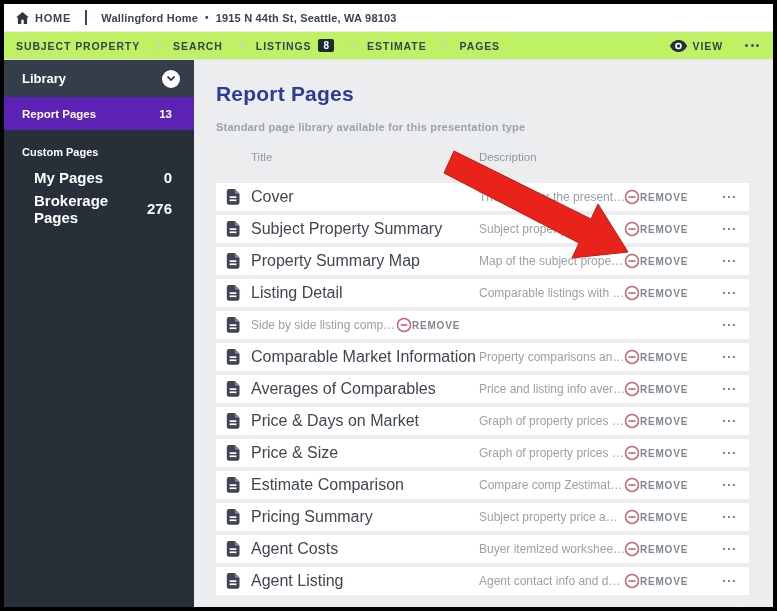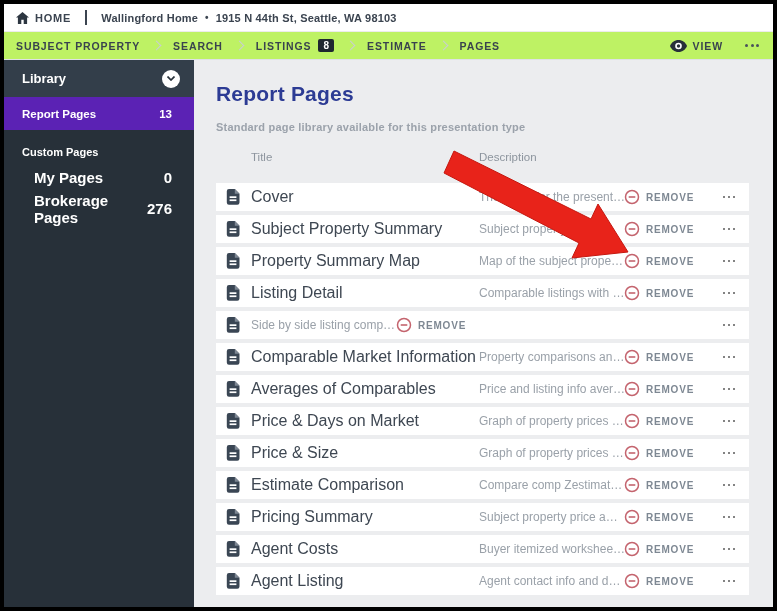--- a/index.html
+++ b/index.html
@@ -88,21 +88,21 @@
   .table-head .th-title { flex:0 0 228px; margin-left:25px; }
   .table-head .th-desc  { flex:0 0 145px; }
   .tbody { margin-top:19px; }
   .trow {
     background:#fff; height:28px; margin-bottom:4px;
     display:flex; align-items:center; padding:0 14px 0 10px;
   }
   .doc-icon { flex:0 0 14px; height:16px; margin-right:11px; display:flex; }
   .cell-title { flex:0 0 228px; font-size:16px; color:#3e4752; white-space:nowrap; overflow:hidden; }
   .cell-desc  { flex:0 0 145px; font-size:12px; color:#9aa1a9; white-space:nowrap; overflow:hidden; }
-  .remove-btn { display:flex; align-items:center; gap:6px; cursor:pointer; }
+  .remove-btn { display:flex; align-items:center; cursor:pointer; }
   .remove-icon { color:var(--remove_red); display:flex; }
   .remove-label { font-size:10px; font-weight:700; color:#7e8893; letter-spacing:0.8px; }
   .trow .kebab { margin-left:auto; }
   .trow .kebab .dot { width:2.5px; height:2.5px; background:#5a5a5a; }
   
   .arrow-overlay { position:absolute; left:0; top:0; width:777px; height:611px; pointer-events:none; z-index:50; }
 </style>
 </head>
 <body>
 

